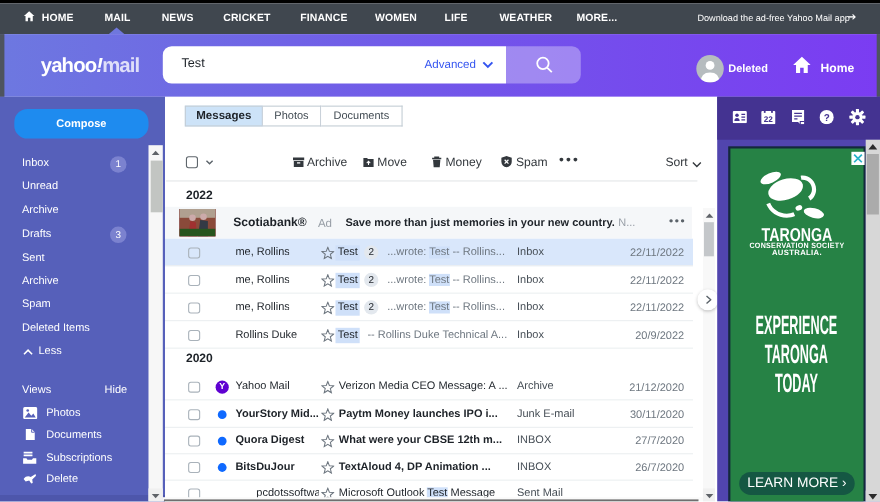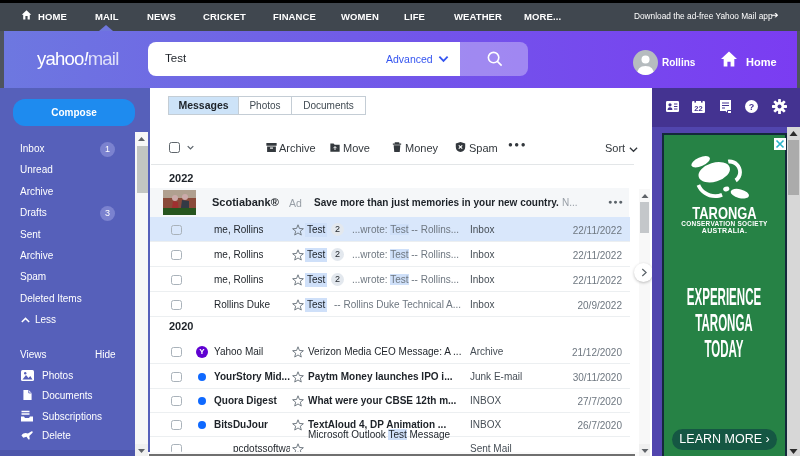--- a/index.html
+++ b/index.html
@@ -32,21 +32,21 @@
 </div>
 <div class="abs" style="left:634px;top:11px;font-size:8.3px;color:#fff;">Download the ad-free Yahoo Mail app</div>
 <div class="abs" style="left:771px;top:10px;color:#fff;font-size:9px;">➔</div>
 
 <div class="abs" style="left:99px;top:25px;width:0;height:0;border-left:7px solid transparent;border-right:7px solid transparent;border-bottom:6px solid #6f77dd;"></div>
 
 <div class="abs" style="left:0;top:31px;width:800px;height:57px;background:linear-gradient(90deg,#6d78e0 0%, #7254ea 55%, #7b3cf2 100%);"></div>
 <div class="abs" style="left:0;top:31px;width:4px;height:57px;background:#4e545e;"></div>
 <div class="abs" style="left:797px;top:31px;width:3px;height:57px;background:#4e545e;"></div>
 
-<div class="abs" style="left:37px;top:48px;color:#fff;font-size:18.5px;font-weight:normal;letter-spacing:-0.8px;">yahoo<span style="font-style:italic;">!</span><span style="color:rgba(255,255,255,0.78);">mail</span></div>
+<div class="abs" style="left:37px;top:48px;color:#fff;font-size:18.5px;font-weight:bold;letter-spacing:-0.8px;">yahoo<span style="font-style:italic;">!</span><span style="color:rgba(255,255,255,0.78);">mail</span></div>
 
 <div class="abs" style="left:148px;top:42px;width:312px;height:34px;background:#fff;border-radius:8px 0 0 8px;"></div>
 <div class="abs" style="left:165px;top:52px;font-size:11.5px;color:#1d2228;">Test</div>
 <div class="abs" style="left:386px;top:53px;font-size:10.5px;color:#3555f0;">Advanced</div>
 <div class="abs" style="left:438px;top:55px;">
   <svg width="11" height="8" viewBox="0 0 12 8">
       <path d="M1.5 1.5 L6 6 L10.5 1.5" stroke="#3555f0" stroke-width="2" fill="none"></path>
     </svg>
 </div>
 <div class="abs" style="left:460px;top:42px;width:68px;height:34px;background:rgba(255,255,255,0.32);border-radius:0 8px 8px 0;"></div>
@@ -56,21 +56,21 @@
       <path d="M12 12 L16.5 16.5" stroke="#fff" stroke-width="1.7"></path>
     </svg>
 </div>
 
 <div class="abs" style="left:633px;top:50px;width:25px;height:25px;border-radius:50%;background:#b6bcbf;overflow:hidden;">
   <svg width="25" height="25" viewBox="0 0 25 25">
       <circle cx="12.5" cy="9.5" r="4" fill="#fff"></circle>
       <path d="M4 25 Q4 16 12.5 16 Q21 16 21 25 Z" fill="#fff"></path>
     </svg>
 </div>
-<div class="abs" style="left:662px;top:57px;color:#fff;font-size:10px;font-weight:bold;">Rollins</div>
+<div class="abs" style="left:662px;top:57px;color:#fff;font-size:10px;font-weight:bold;">Deleted</div>
 <div class="abs" style="left:721px;top:51px;">
   <svg width="16" height="16" viewBox="0 0 15 15">
       <path d="M7.5 0.5 L15 7.5 H12.5 V14.5 H9 V10 H6 V14.5 H2.5 V7.5 H0 Z" fill="#fff"></path>
     </svg>
 </div>
 <div class="abs" style="left:746px;top:56px;color:#fff;font-size:11px;font-weight:bold;">Home</div>
 
 <div class="abs" style="left:0;top:88px;width:150px;height:368px;background:#5660ba;"></div>
 <div class="abs" style="left:13px;top:99px;width:122px;height:27px;background:#1e8bef;border-radius:12px;color:#fff;font-size:10px;font-weight:bold;text-align:center;line-height:27px;">Compose</div>
 
@@ -318,21 +318,21 @@
     <div class="abs" style="left:470px;top:419px;font-size:10px;color:#464e56;">INBOX</div>
     <div class="abs" style="left:557px;top:420px;width:65px;text-align:right;font-size:10px;color:#6e7780;">26/7/2020</div>
     <div class="abs" style="left:150px;top:436px;width:480px;height:25px;border-bottom:1px solid #eceff1;"></div>
     <div class="abs" style="left:171px;top:443.5px;width:10.5px;height:10.5px;border:1.3px solid #a9b2ba;border-radius:2.5px;"></div>
     <div class="abs" style="left:214px;top:443px;font-size:10px;max-width:76px;overflow:hidden;color:#1d2228;padding-left:19px;">pcdotssoftware...</div>
     <div class="abs" style="left:292px;top:443px;">
       <svg width="12" height="12" viewBox="0 0 15 15">
         <path d="M7.5 1 L9.3 5.6 L14.2 5.9 L10.4 9 L11.6 13.8 L7.5 11.2 L3.4 13.8 L4.6 9 L0.8 5.9 L5.7 5.6 Z" fill="none" stroke="#6e7780" stroke-width="1.2"></path>
       </svg>
     </div>
-    <div class="abs" style="left:308px;top:429px;font-size:10px;color:#1d2228;text-align:right;">Microsoft Outlook <span style="background:#cfe0f9;">Test</span> Message</div>
+    <div class="abs" style="left:308px;top:443px;font-size:10px;color:#1d2228;text-align:right;">Microsoft Outlook <span style="background:#cfe0f9;">Test</span> Message</div>
     <div class="abs" style="left:470px;top:443px;font-size:10px;color:#464e56;">Sent Mail</div>
     <div class="abs" style="left:557px;top:444px;width:65px;text-align:right;font-size:10px;color:#6e7780;margin-top:40px;">18/6/2020</div>
     <div class="abs" style="left:169px;top:320px;font-size:11px;font-weight:bold;color:#1d2228;">2020</div>
   </div>
 
 <div class="abs" style="left:639px;top:189px;width:11px;height:267px;background:#f8f8f8;"></div>
 <div class="abs" style="left:641px;top:193px;">
     <svg width="8" height="6" viewBox="0 0 8 6">
       <path d="M0.5 5 L4 1 L7.5 5 Z" fill="#5f6368"></path>
     </svg>

